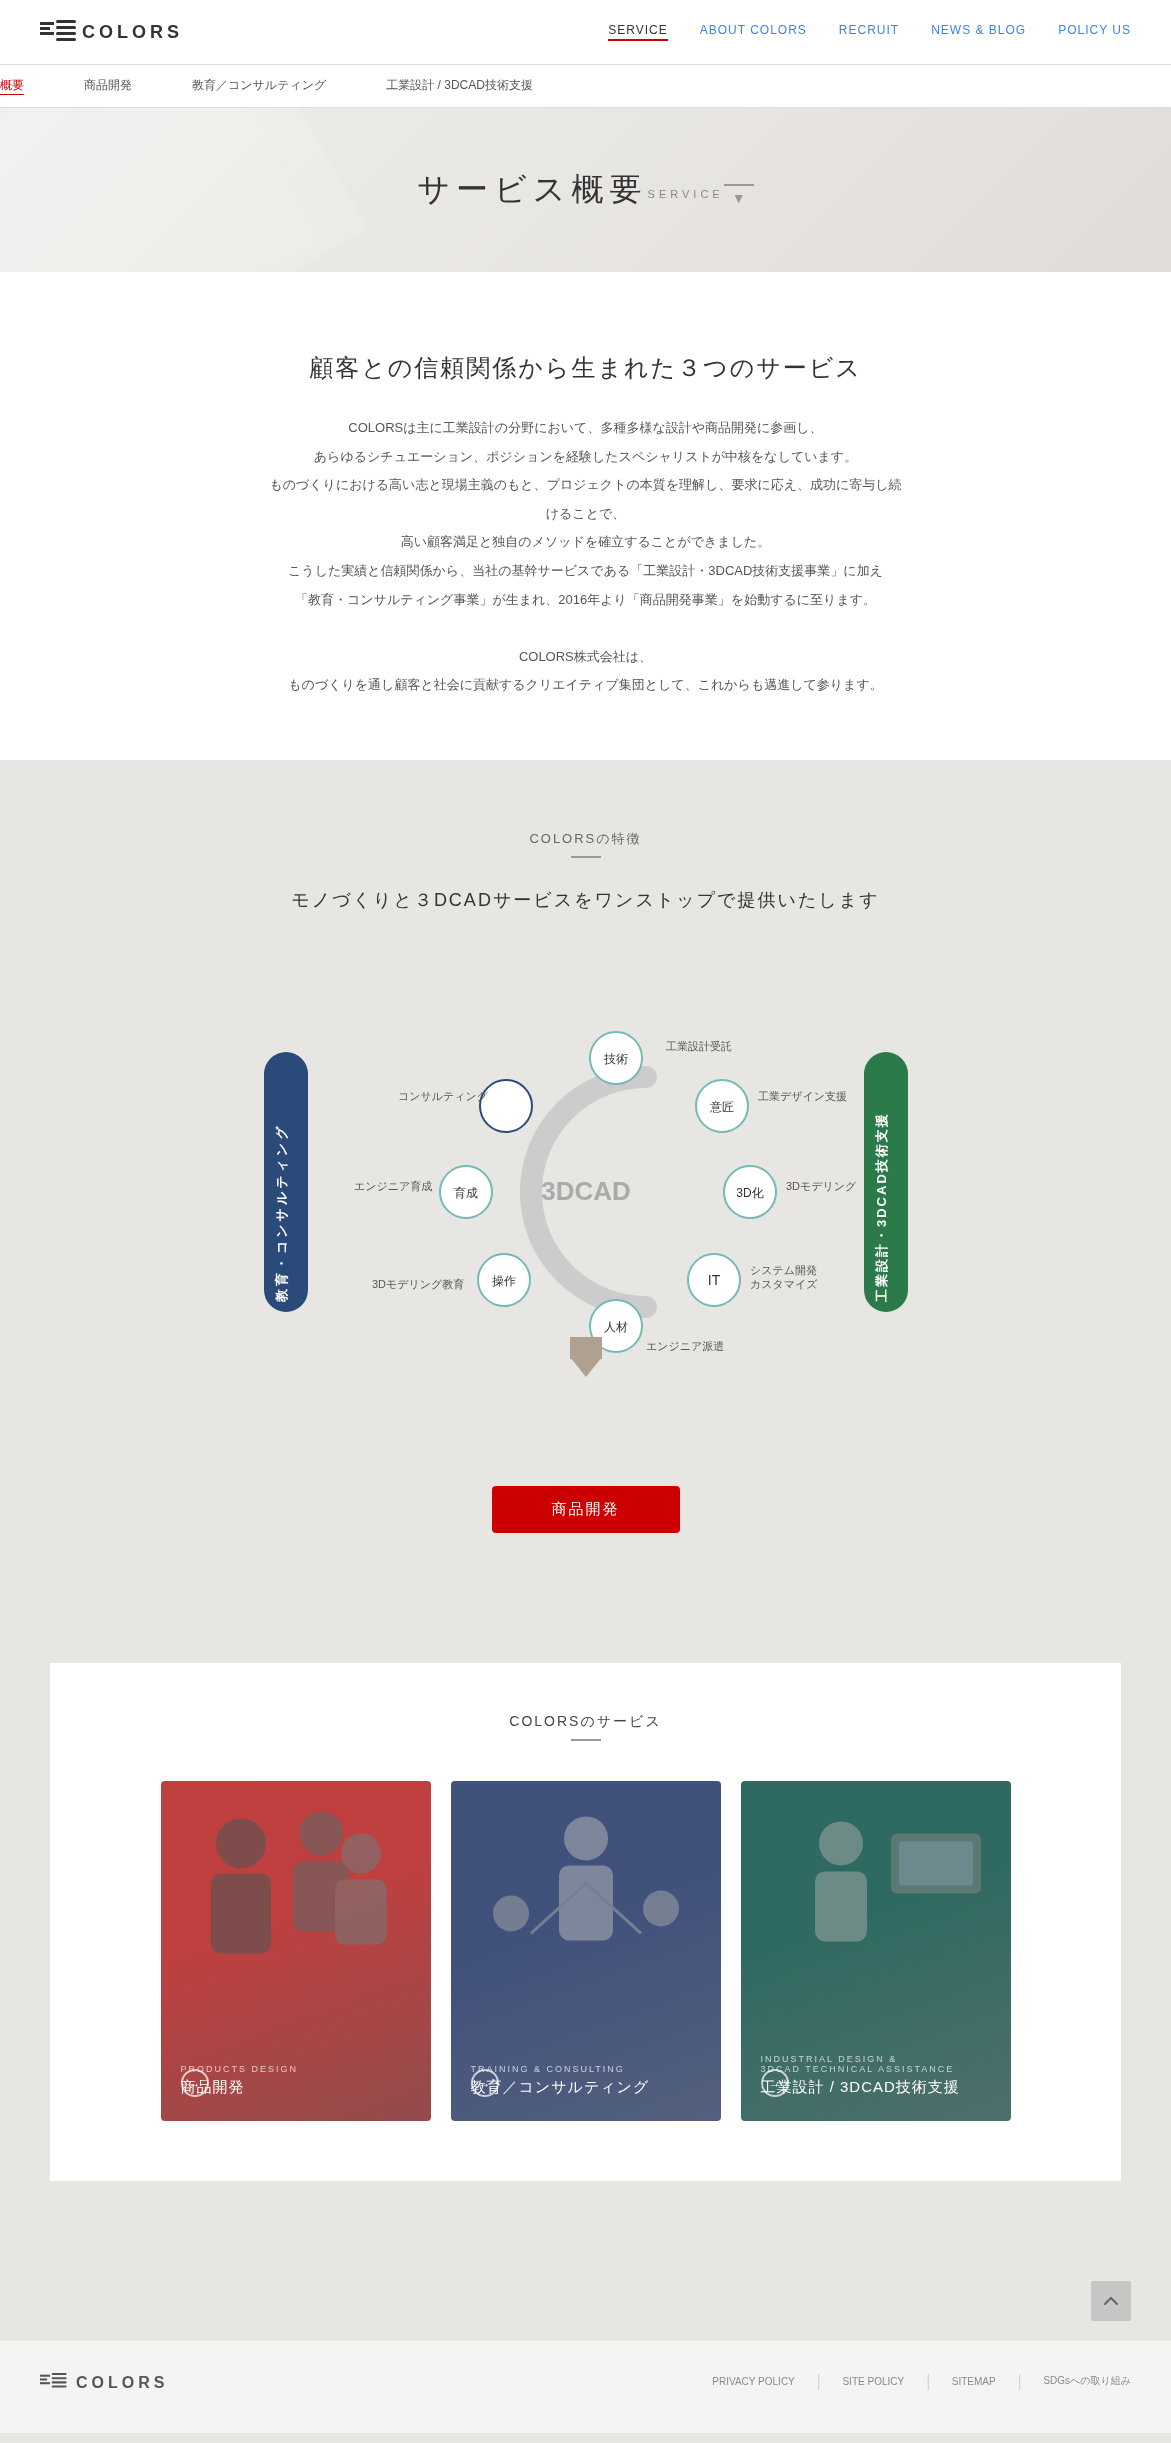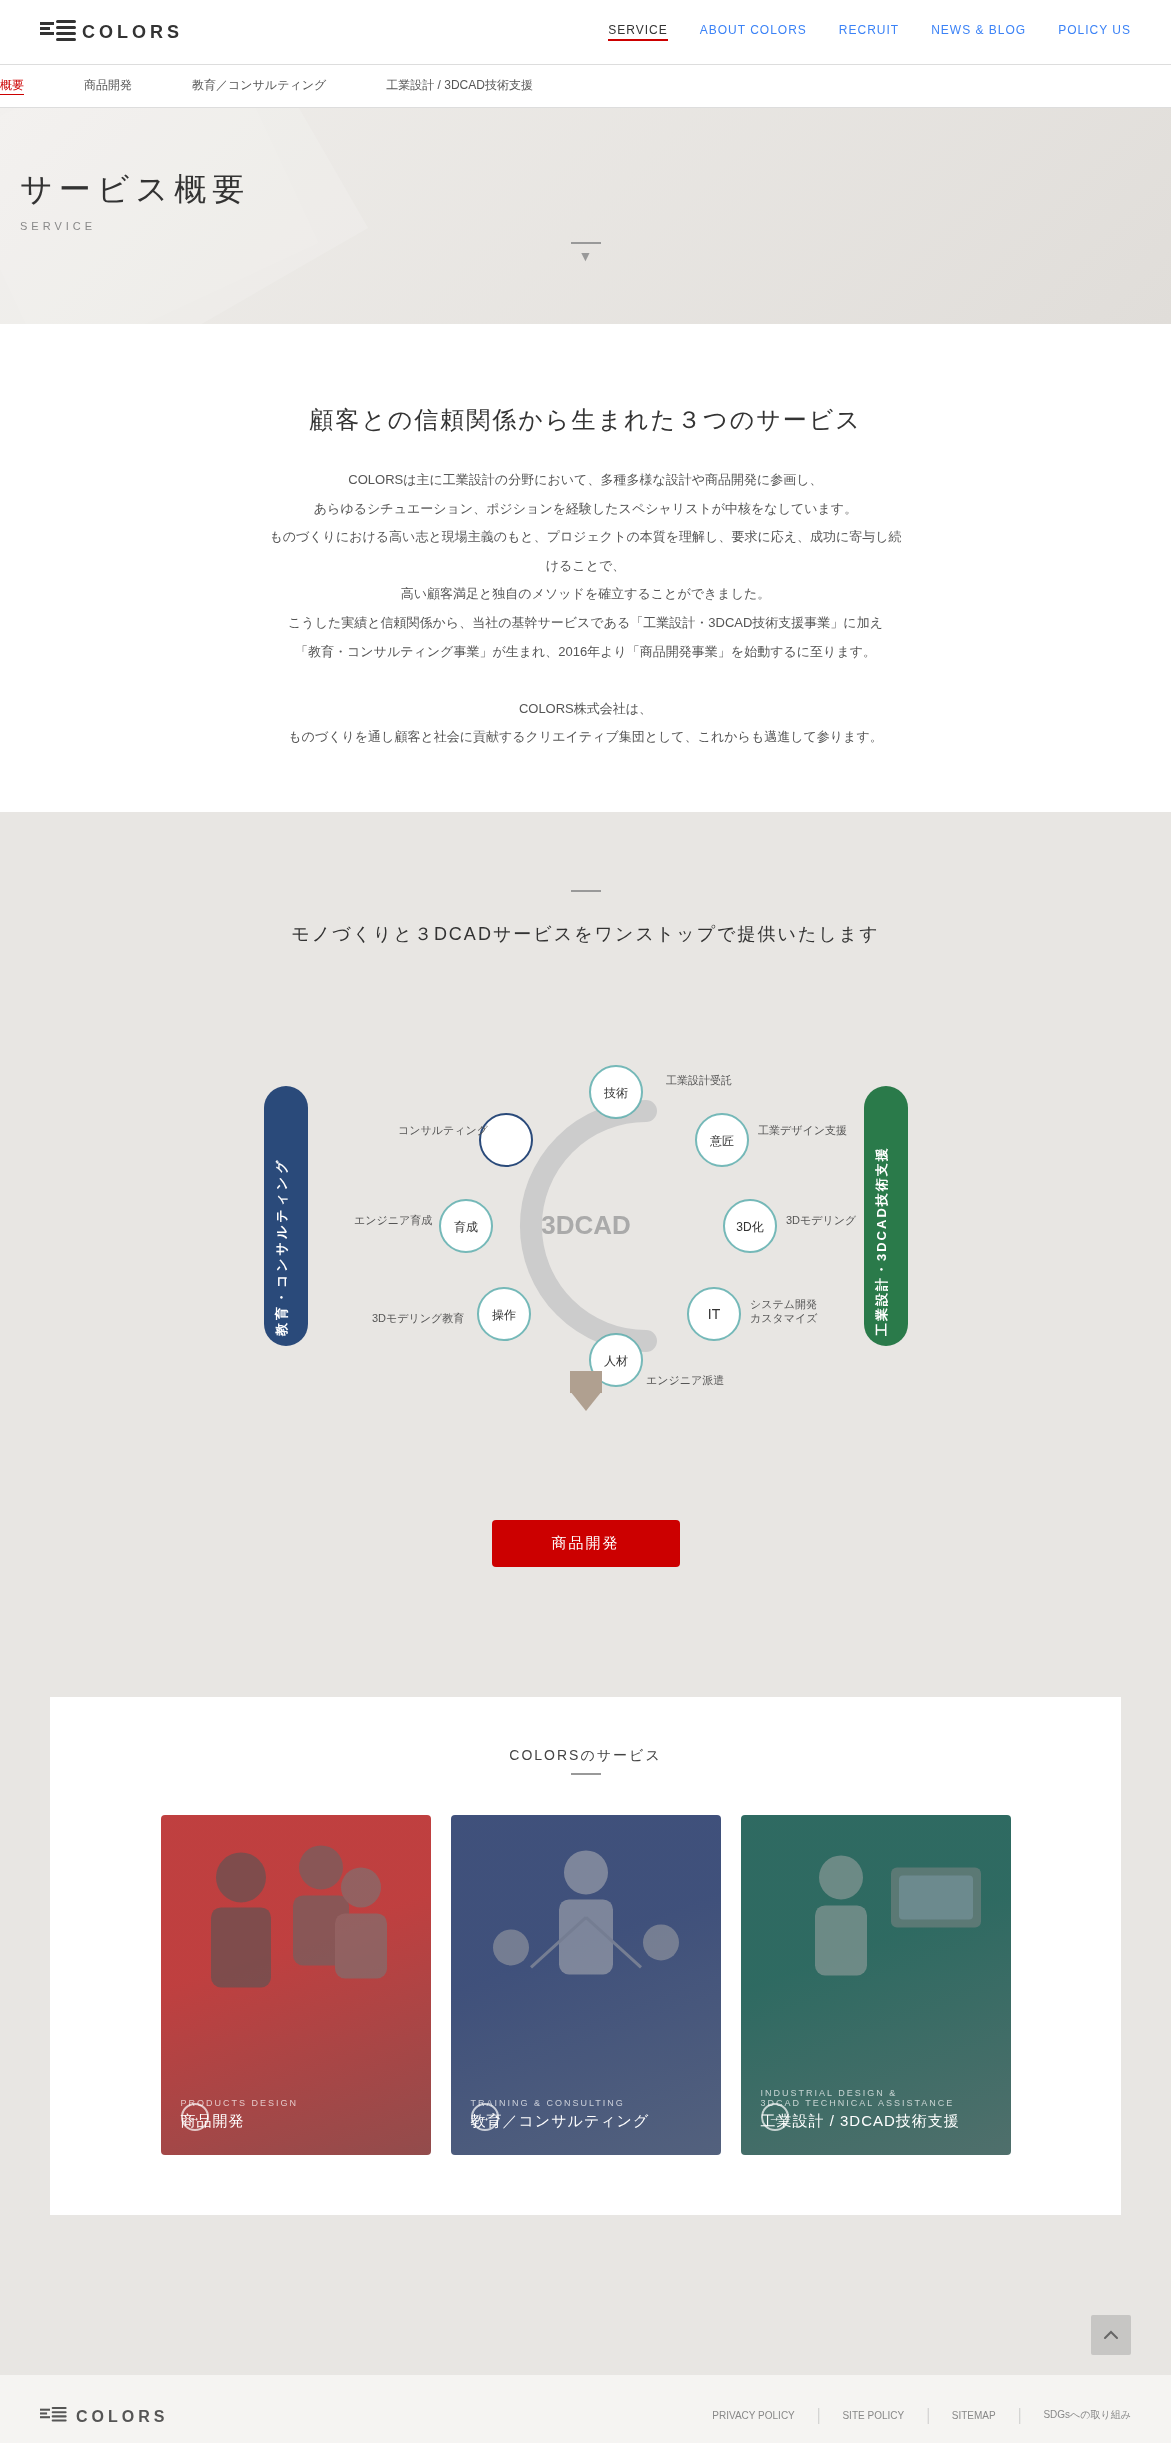--- a/index.html
+++ b/index.html
@@ -69,21 +69,21 @@
     }
     .sub-nav a.active {
       color: #c00;
       border-bottom: 1px solid #c00;
     }
 
     
     .hero {
       background: linear-gradient(135deg, #f0eeeb 0%, #e0ddd9 100%);
       display: flex;
-      flex-direction: column;
+      align-items: center;
       justify-content: center;
       padding: 60px 20px;
       min-height: 160px;
       position: relative;
       overflow: hidden;
     }
     .hero::before {
       content: '';
       position: absolute;
       top: -60px;
@@ -369,20 +369,21 @@
 ものづくりにおける高い志と現場主義のもと、プロジェクトの本質を理解し、要求に応え、成功に寄与し続けることで、
 高い顧客満足と独自のメソッドを確立することができました。
 こうした実績と信頼関係から、当社の基幹サービスである「工業設計・3DCAD技術支援事業」に加え
 「教育・コンサルティング事業」が生まれ、2016年より「商品開発事業」を始動するに至ります。
 
 COLORS株式会社は、
 ものづくりを通し顧客と社会に貢献するクリエイティブ集団として、これからも邁進して参ります。</div>
 </section>
 
 <section class="features-section">
+  <p class="features-label">COLORSの特徴</p>
   <div class="features-divider"></div>
   <h2 class="features-title">モノづくりと３DCADサービスをワンストップで提供いたします</h2>
 
   <div class="diagram-svg-container">
     <svg viewBox="0 0 680 440" xmlns="http://www.w3.org/2000/svg" style="width:680px;height:440px;">
 
       <rect x="18" y="80" width="44" height="260" rx="22" fill="#2a4a7a"></rect>
       <text transform="translate(40,330) rotate(-90)" font-size="13" fill="white" font-family="sans-serif" letter-spacing="3" font-weight="600">教育・コンサルティング</text>
 
       <rect x="618" y="80" width="44" height="260" rx="22" fill="#2a7a4a"></rect>

